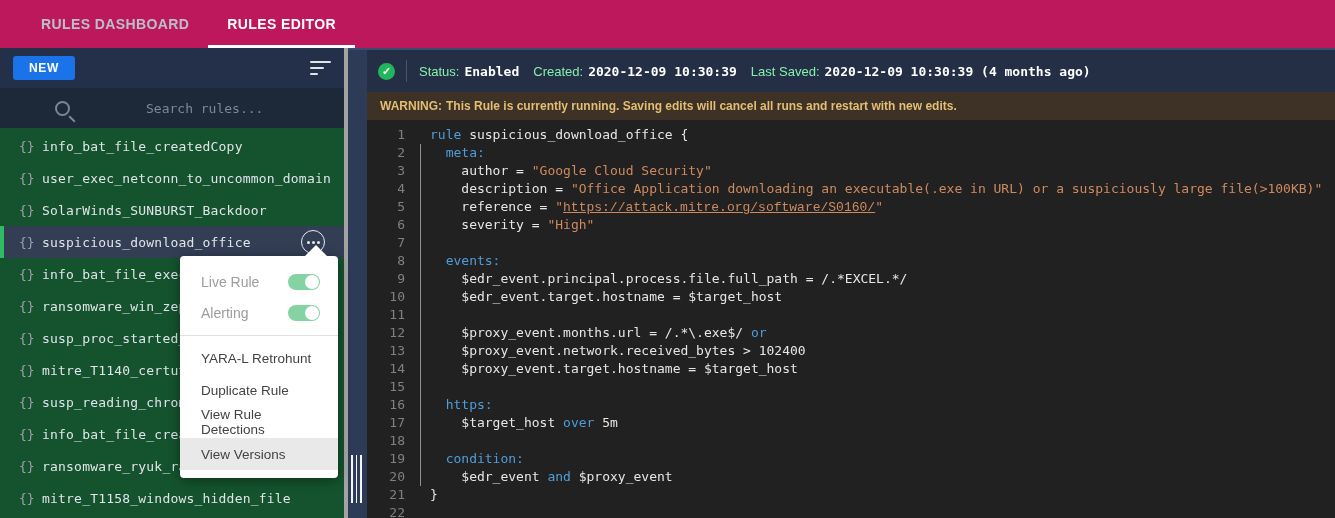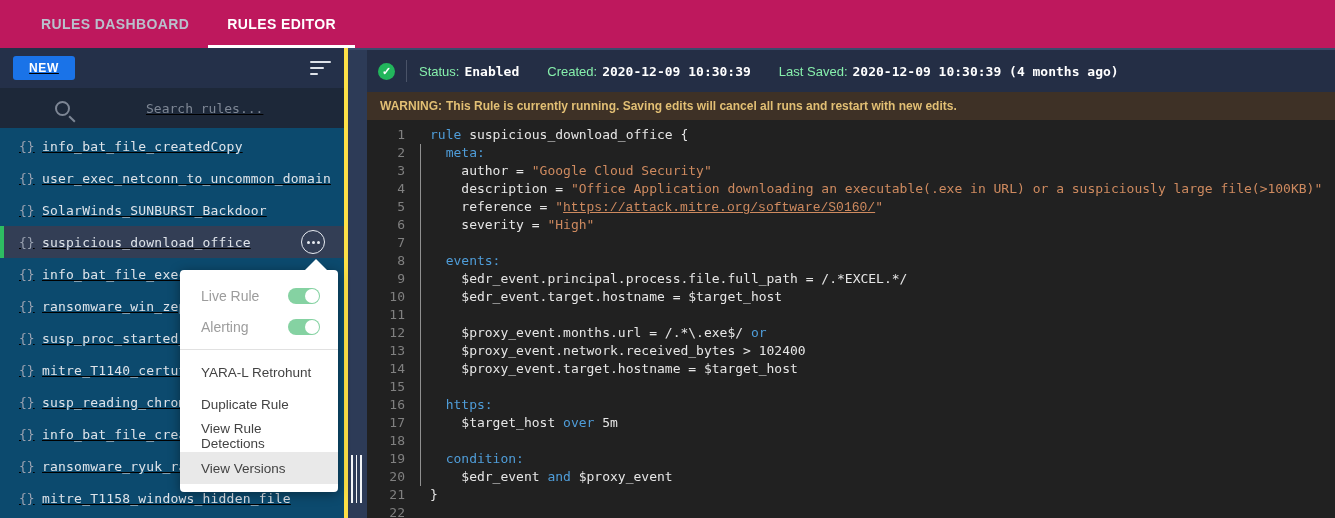--- a/index.html
+++ b/index.html
@@ -10,21 +10,21 @@
   .nav { height:48px; background:#be185d; display:flex; align-items:stretch; padding-left:22px; }
   .nav-tab { display:flex; align-items:center; padding:0 19px; font-size:14px; font-weight:bold;
              letter-spacing:.4px; color:#b9c0cc; cursor:pointer; position:relative; }
   .nav-tab.active { color:#ffffff; }
   .nav-tab.active::after { content:""; position:absolute; left:0; right:0; bottom:0; height:3px; background:#ffffff; }
 
   
   .app { display:flex; height:470px; }
 
   
-  .sidebar { width:348px; background:#0c4a6e; border-right:4px solid #fde047; display:flex; flex-direction:column;text-decoration:underline; }
+  .sidebar { width:348px; background:#14532d; border-right:4px solid #a3a3a3; display:flex; flex-direction:column; }
   .sidebar-top { height:40px; display:flex; align-items:center; justify-content:space-between;
                  padding:0 12px 0 13px; background:#243049; }
   .new-btn { width:62px; height:24px; background:#1a73e8; border:none; border-radius:3px;
              color:#fff; font-size:12px; font-weight:bold; letter-spacing:.6px; cursor:pointer;
              font-family:"Liberation Sans",sans-serif; }
   .filter-icon { width:22px; height:14px; display:flex; flex-direction:column; justify-content:space-between; cursor:pointer; }
   .filter-icon i { display:block; height:2px; background:#dfe3ea; border-radius:1px; }
   .filter-icon i:nth-child(1){ width:21px; } .filter-icon i:nth-child(2){ width:14px; } .filter-icon i:nth-child(3){ width:8px; }
 
   .search-row { height:40px; background:#1d2839; display:flex; align-items:center; padding-left:55px; }
@@ -54,37 +54,37 @@
 
   
   .main { flex:1; display:flex; flex-direction:column; border-top:2px solid #3a4b6c; min-width:0; }
   .status-bar { height:42px; background:#242e45; display:flex; align-items:center; padding-left:11px; flex-shrink:0; }
   .check-ic { width:17px; height:17px; border-radius:50%; background:#22b65c; color:#fff; font-size:11px;
               font-weight:bold; display:flex; align-items:center; justify-content:center; flex-shrink:0; }
   .sb-div { width:1px; height:22px; background:#4a5368; margin:0 12px 0 11px; }
   .sb-label { color:#86efac; font-size:13px; }
   .sb-value { color:#ffffff; font-size:13px; font-weight:bold; font-family:"DejaVu Sans Mono", monospace; margin-left:5px; }
   .sb-group { display:flex; align-items:center; }
-  .sb-gap { margin-left:28px; }
+  .sb-gap { margin-left:14px; }
 
   .warning-bar { height:28px; background:#3e3126; display:flex; align-items:center; padding-left:13px; flex-shrink:0; }
   .warn-prefix { color:#e2bf74; font-size:12px; font-weight:bold; }
   .warn-text { color:#e2bf74; font-size:12px; font-weight:bold; margin-left:4px; }
 
   .code-area { flex:1; background:#212121; position:relative; padding-top:6px; overflow:hidden; cursor:text; }
   .indent-guide { position:absolute; left:53px; top:24px; height:342px; width:1px; background:rgba(255,255,255,.5); }
   .code-line { display:flex; height:18px; line-height:18px; font-family:"DejaVu Sans Mono", monospace; font-size:13px; }
   .ln { width:38px; flex-shrink:0; text-align:right; color:#808080; }
   .lc { padding-left:25px; white-space:pre; color:#e6e6e6; }
   .tok-kw { color:#4f9dd9; }
   .tok-st { color:#ce8a5f; }
   .tok-lk { color:#ce8a5f; text-decoration:underline;font-family:Liberation Mono, monospace; }
 
   
-  .ctx { position:absolute; left:180px; top:270px; width:158px; background:#ffffff; border-radius:4px;
+  .ctx { position:absolute; left:180px; top:256px; width:158px; background:#ffffff; border-radius:4px;
          box-shadow:0 2px 12px rgba(0,0,0,.4); padding:10px 0 8px; z-index:20; }
   .ctx::before { content:""; position:absolute; top:-11px; left:124px; border:12px solid transparent;
                  border-bottom:12px solid #ffffff; border-top:none; }
   .ctx-toggle-row { height:31px; display:flex; align-items:center; justify-content:space-between; padding:0 18px 0 21px; }
   .ctx-toggle-label { color:#9c9c9c; font-size:14px; }
   .toggle { width:32px; height:16px; border-radius:8px; background:#85d2a2; position:relative; cursor:pointer; flex-shrink:0; }
   .toggle::after { content:""; position:absolute; right:1px; top:1px; width:14px; height:14px; border-radius:50%; background:#fff; }
   .ctx-sep { border-top:1px solid #e1e1e1; margin:7px 0 6px; }
   .ctx-item { height:32px; display:flex; align-items:center; padding:0 21px; color:#434343; font-size:13.5px; cursor:pointer; }
   .ctx-item.hl { background:#e9e9e9;text-align:right; }

